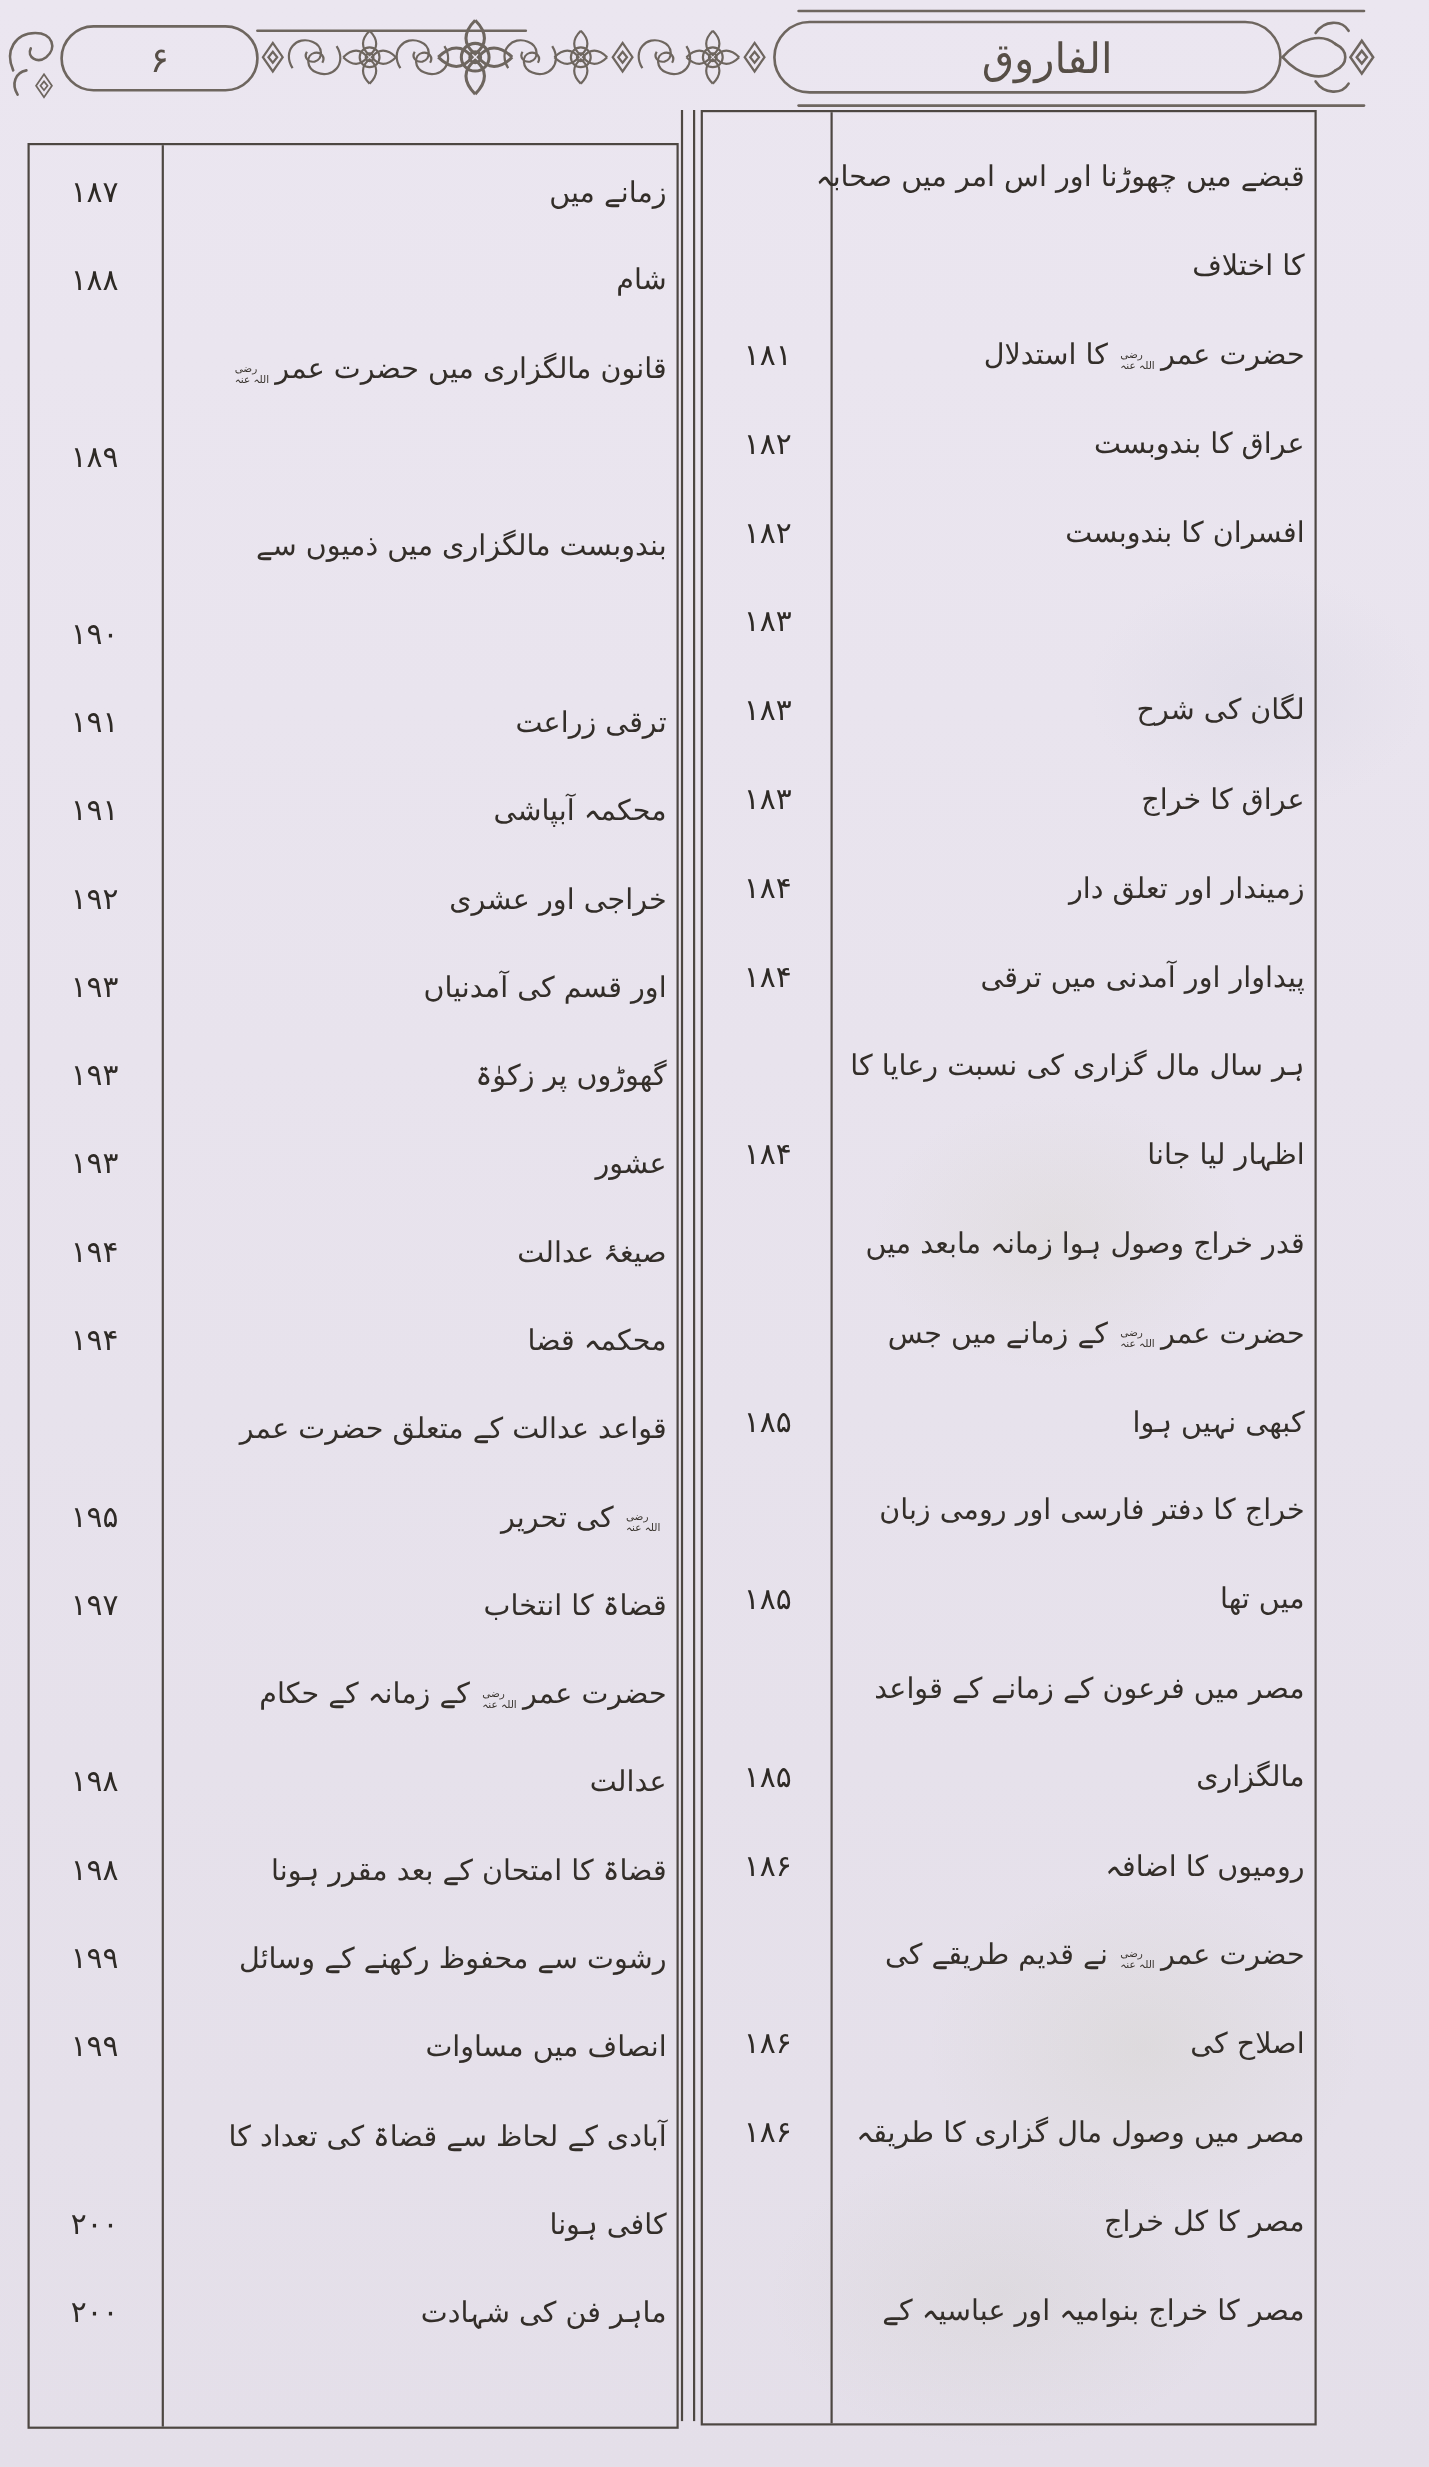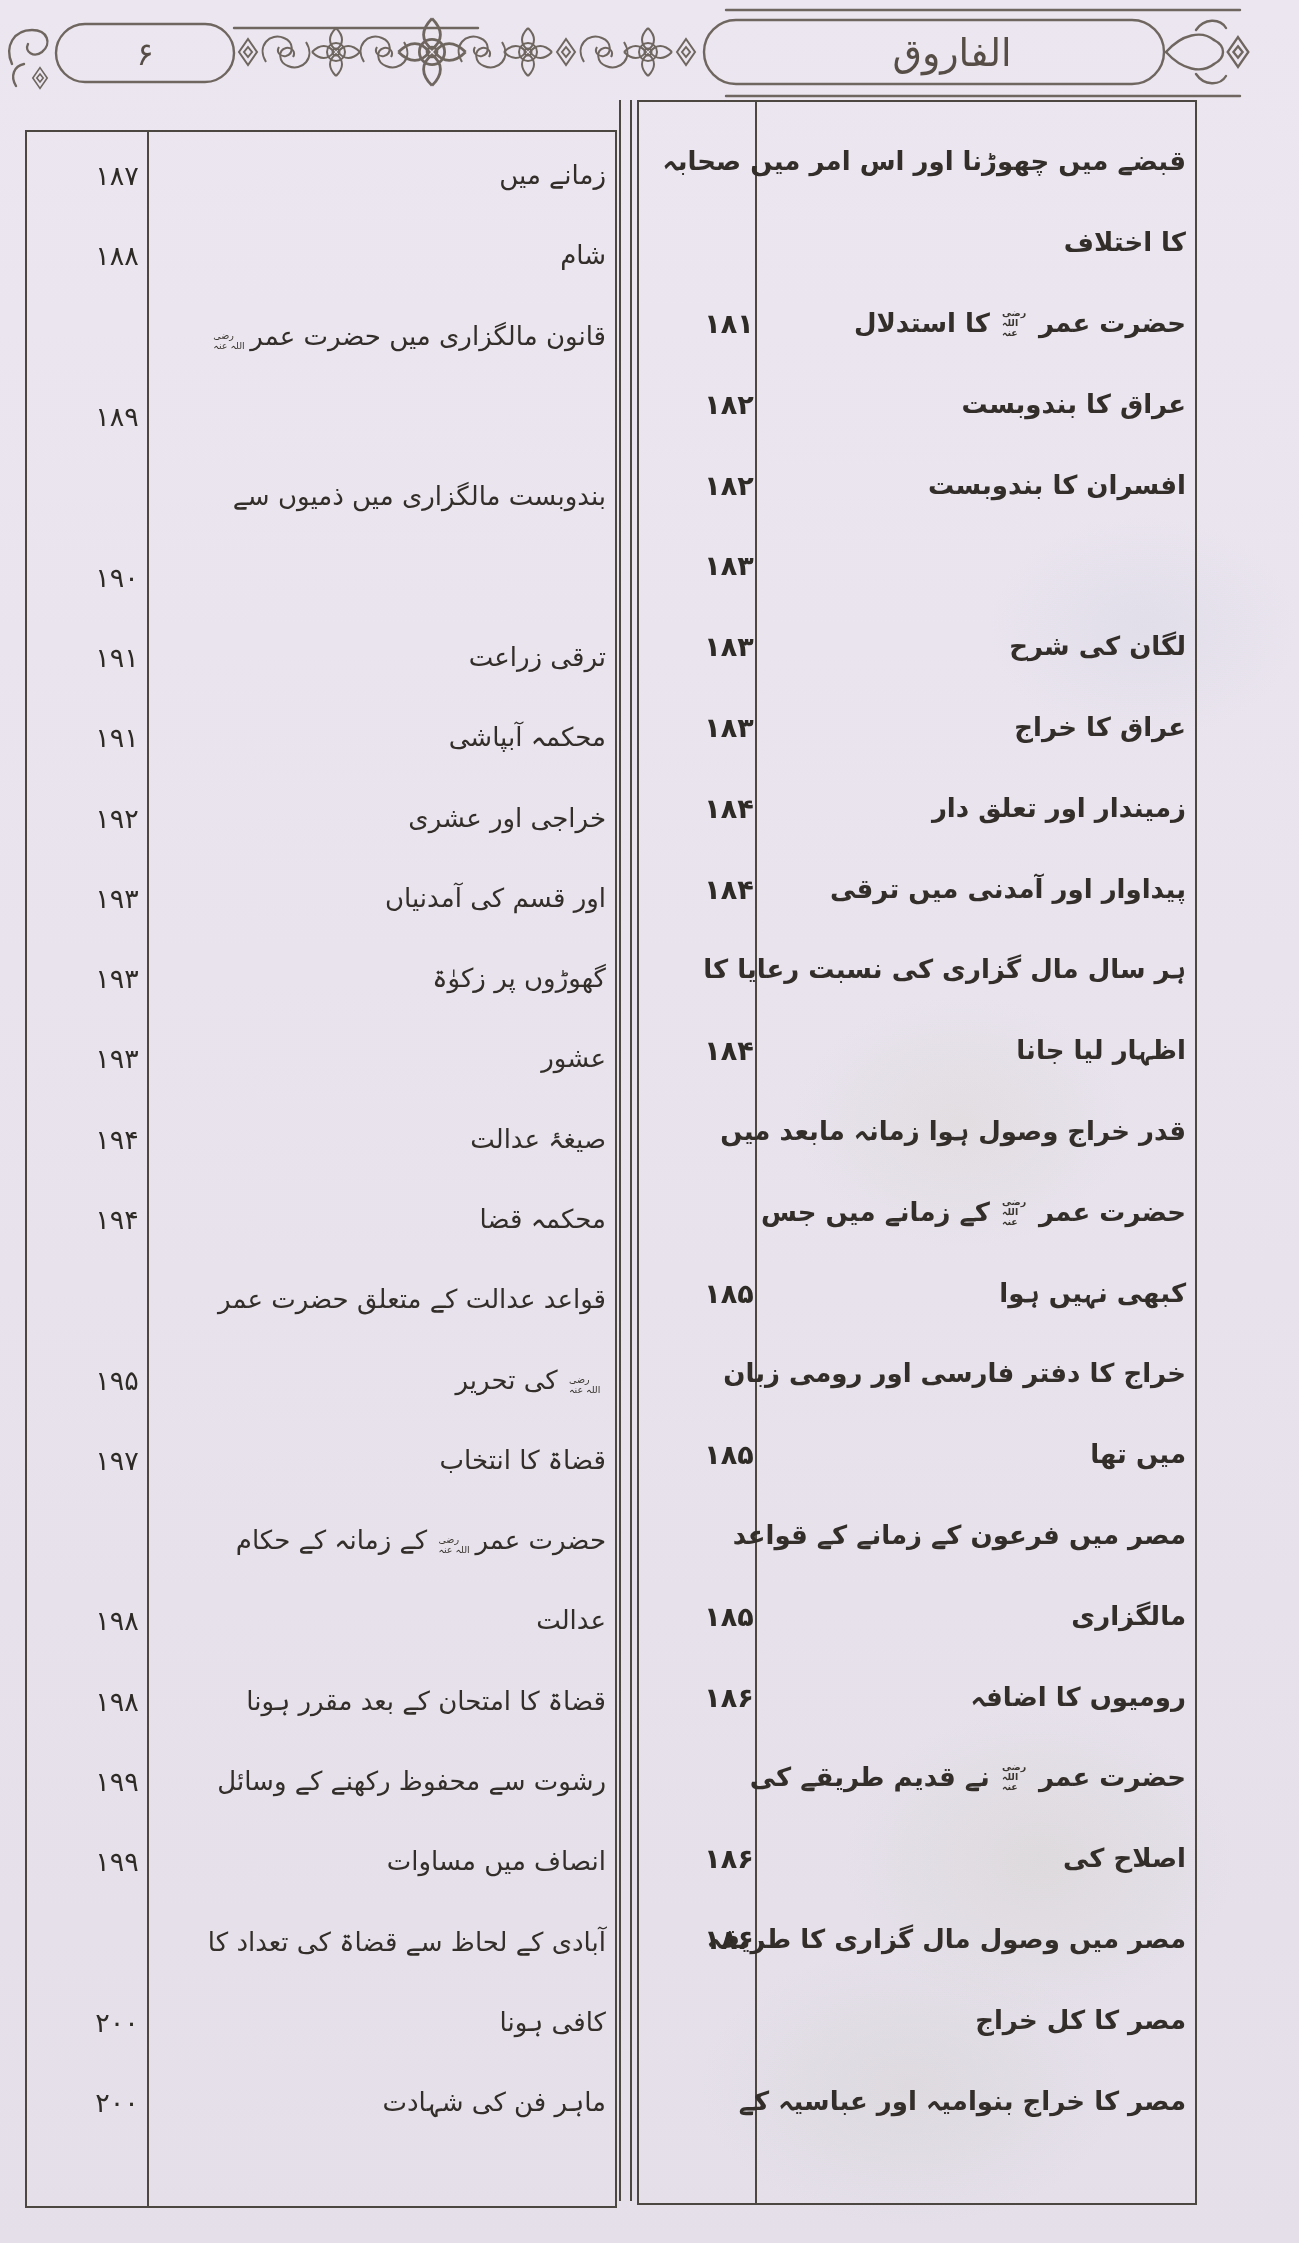--- a/index.html
+++ b/index.html
@@ -14,23 +14,23 @@
       radial-gradient(220px 160px at 88% 28%, rgba(205,205,220,.25), transparent 70%),
       linear-gradient(#ebe6f0,#e4dfe9);
   }
   .hdr{position:absolute;left:0;top:0;width:1299px;height:112px;}
   .toc-table{position:absolute;border:2.5px solid #4d4742;}
   .table-left{left:25px;top:130px;width:588px;height:2074px;}
   .table-right{left:637px;top:100px;width:556px;height:2101px;}
   .col-divider{position:absolute;top:0;bottom:0;width:2px;background:#4d4742;}
   .table-left .col-divider{left:120px;}
   .table-right .col-divider{left:116px;}
-  .rows{position:absolute;left:0;right:0;top:0;bottom:0;margin-left:31px;}
+  .rows{position:absolute;left:0;right:0;top:0;bottom:0;}
   .table-left .rows{padding-top:3px;}
-  .table-right .rows{padding-top:19px;font-weight:bold;}
+  .table-right .rows{padding-top:19px;}
   .row{position:relative;}
   .table-left .row{height:80.3px;}
   .table-right .row{height:80.8px;}
   .num{
     position:absolute;left:0;top:50%;transform:translateY(-50%);
     width:118px;text-align:center;direction:ltr;
     font-size:27px;color:#2e2a26;letter-spacing:1px;
   }
   .txt{
     position:absolute;right:0;left:128px;top:50%;transform:translateY(-50%);

